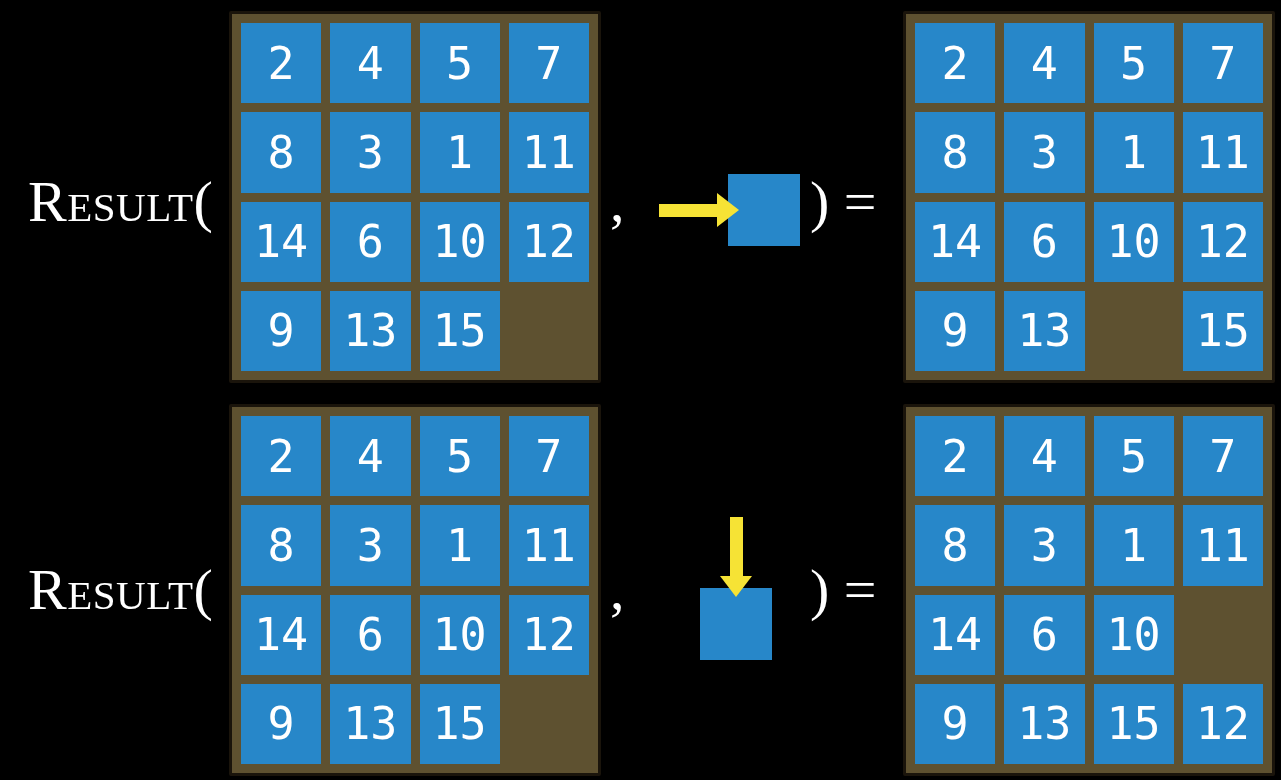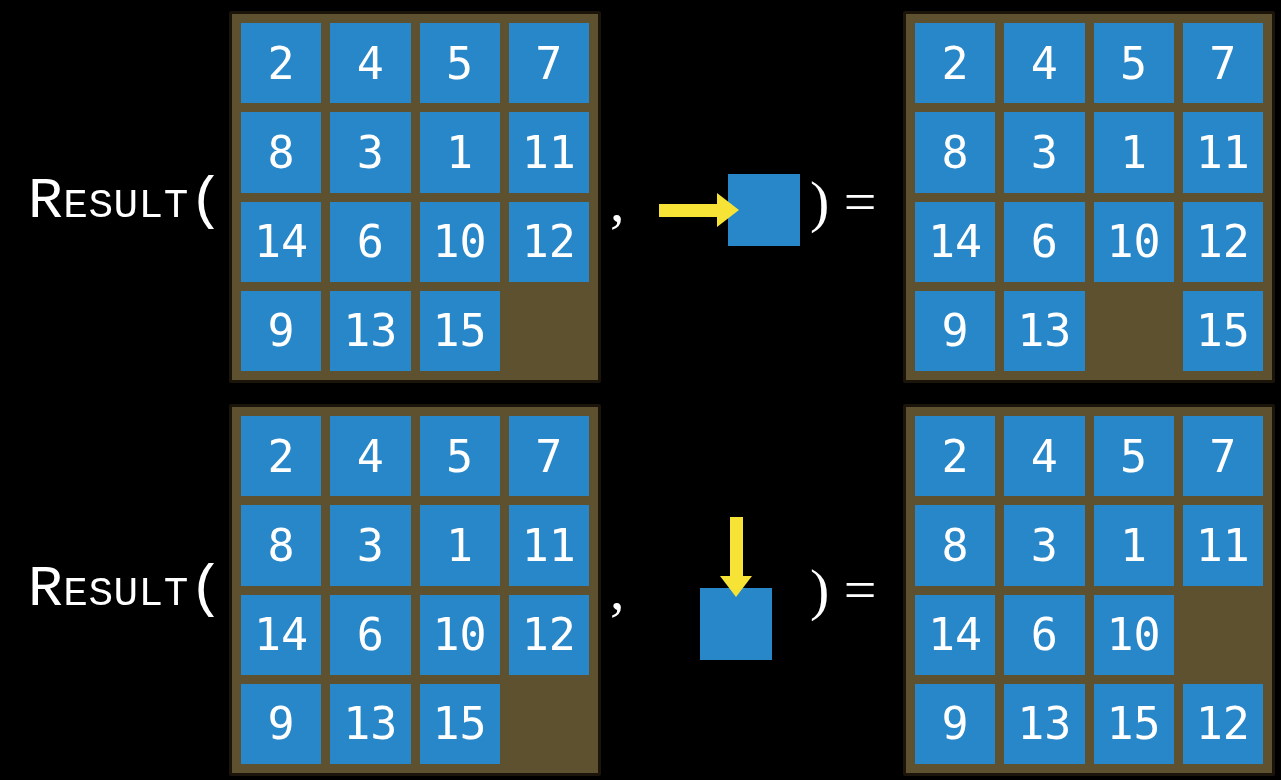--- a/index.html
+++ b/index.html
@@ -50,21 +50,21 @@
   .board.r2-result { left: 903px; top: 404px; }
 
   
   .eq-text {
     position: absolute;
     color: #ffffff;
     font-size: 58px;
     line-height: 1;
     white-space: pre;
   }
-  .fn-label { font-variant: small-caps; letter-spacing: 0.5px; font-family: Liberation Mono, monospace; }
+  .fn-label { font-variant: small-caps; letter-spacing: 0.5px; }
 
   .fn-label.r1 { left: 28px;  top: 173px; }
   .comma.r1    { left: 610px; top: 173px; }
   .close.r1    { left: 810px; top: 173px; }
 
   .fn-label.r2 { left: 28px;  top: 561px; }
   .comma.r2    { left: 610px; top: 561px; }
   .close.r2    { left: 810px; top: 561px; }
 
   

